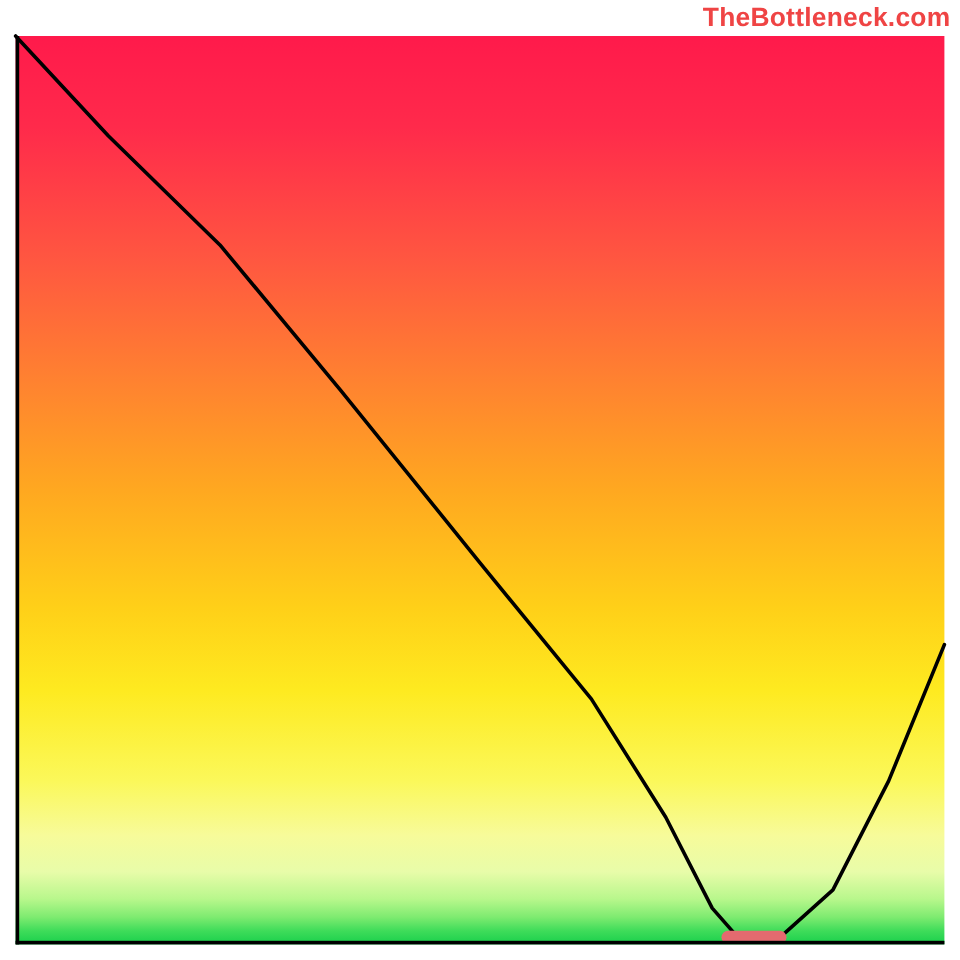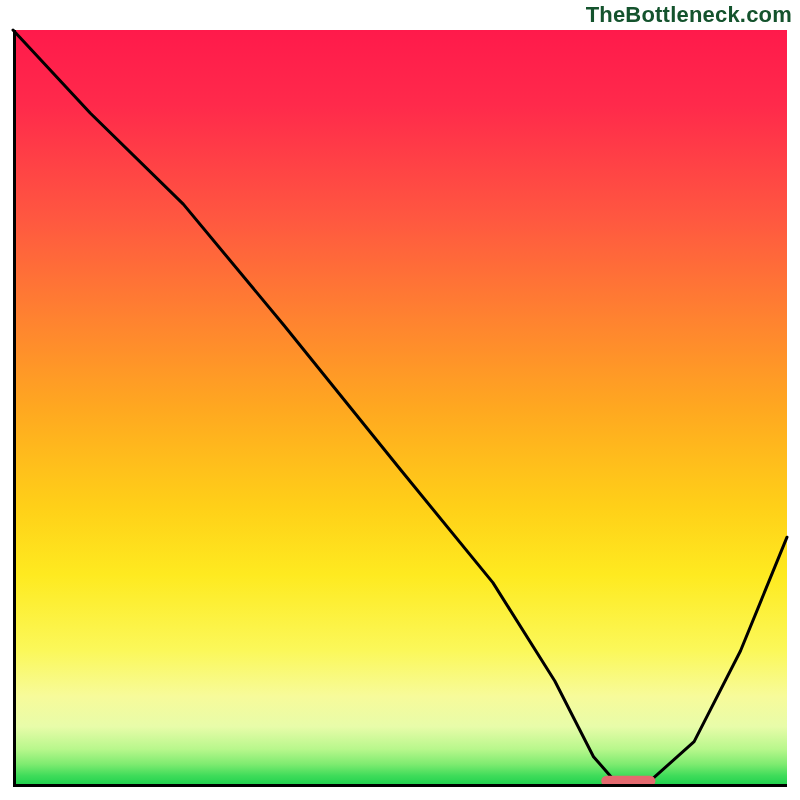--- a/index.html
+++ b/index.html
@@ -14,21 +14,21 @@
     position: relative;
     width: 800px;
     height: 800px;
   }
   .watermark {
     position: absolute;
     top: 2px;
     right: 8px;
     font-size: 22px;
     font-weight: 600;
-    color: #14532d;
+    color: #ef4444;
     letter-spacing: 0.2px;
   }
   .plot-area {
     position: absolute;
     left: 13px;
     top: 30px;
     width: 774px;
     height: 757px;
   }
   .gradient-bg {

